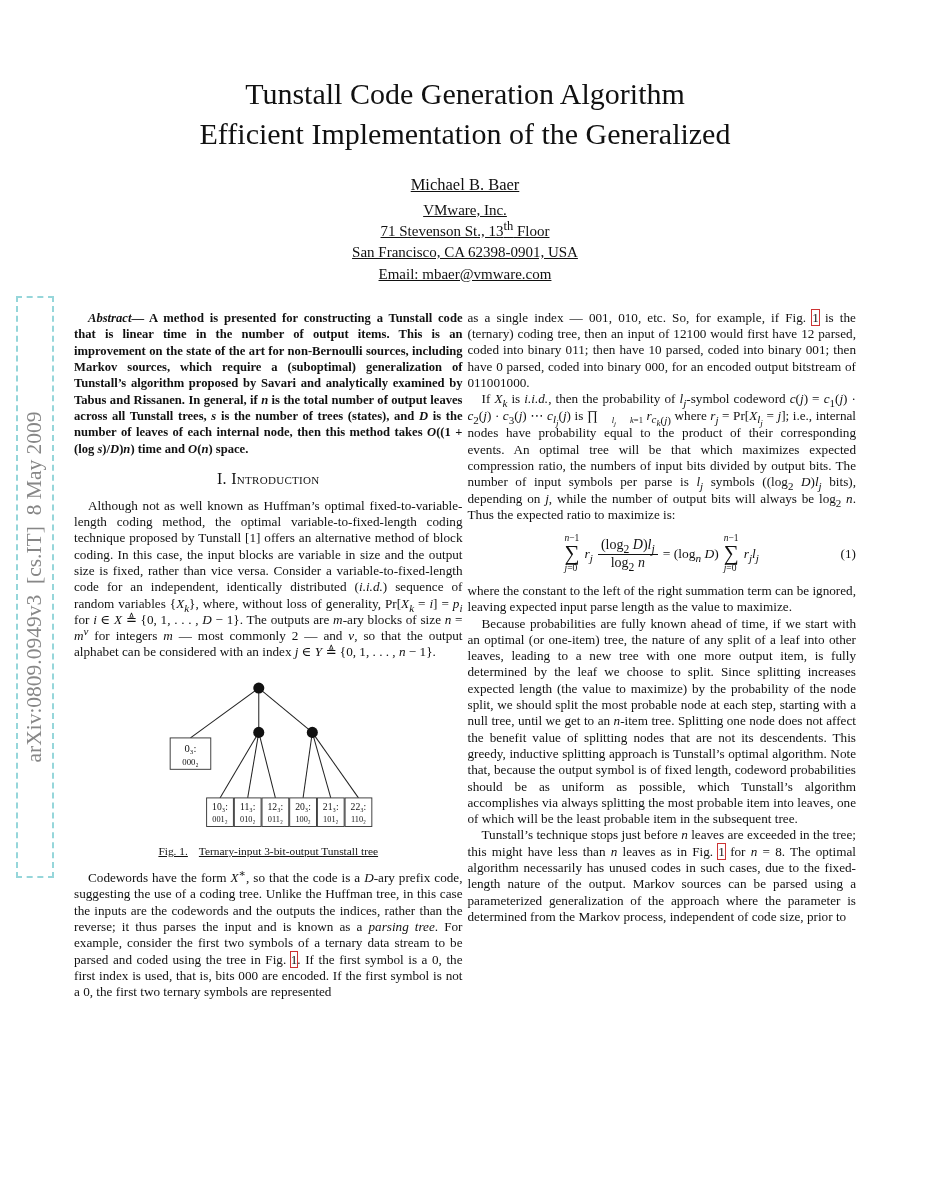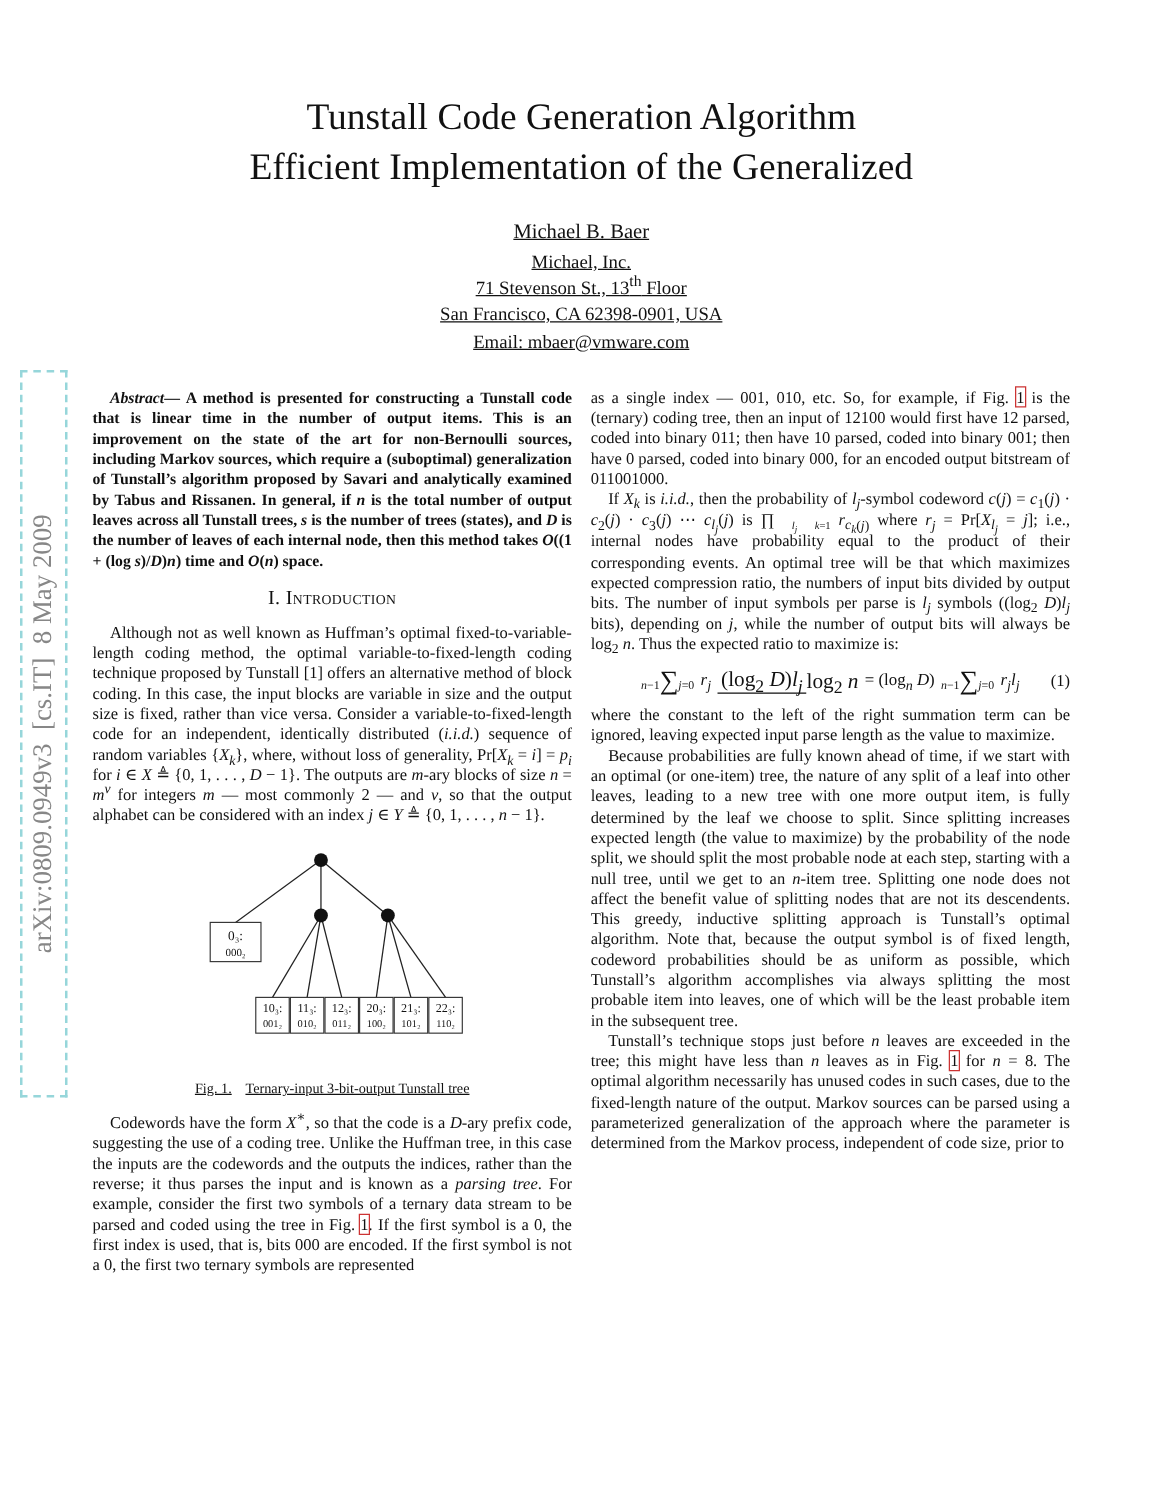--- a/index.html
+++ b/index.html
@@ -3,37 +3,37 @@
 <meta charset="utf-8">
 <style>
   html,body{margin:0;padding:0;background:#ffffff;}
   .page{position:relative;width:927px;height:1200px;background:#fff;color:#111;
         font-family:"Liberation Serif","DejaVu Serif","DejaVu Sans",serif;overflow:hidden;}
   .content{position:absolute;left:74px;top:0;width:782px;}
   .title-block{margin-top:74px;text-align:center;font-size:30px;line-height:1.32;}
   .title-line{display:block;}
   .author-block{margin-top:20px;text-align:center;font-size:15px;line-height:1.42;text-decoration:underline;}
   .author-name{font-size:16.5px;margin-bottom:3px;}
-  .columns{display:flex;gap:15px;margin-top:25px;}
+  .columns{display:flex;gap:5px;margin-top:25px;}
   .col{flex:1;min-width:0;text-align:justify;font-size:13.2px;line-height:1.235;}
   .abstract{font-weight:bold;font-size:12.6px;line-height:1.3;text-indent:14px;margin:0;}
   .section-heading{text-align:center;font-variant:small-caps;font-weight:normal;
         font-size:16px;letter-spacing:.3px;margin:12px 0 9px;}
   p.body-par{margin:0;text-indent:14px;}
   p.noindent{text-indent:0;}
   .ref{outline:1.2px solid #cc3333;}
   .figure-block{margin:16px 0 12px;text-align:center;text-decoration:underline;}
-  .figure-caption{font-size:11.4px;margin-top:28px;text-align:center;}
+  .figure-caption{font-size:11.4px;margin-top:8px;text-align:center;}
   .caption-label{margin-right:11px;}
   svg text{fill:#111;font-family:"Liberation Serif","DejaVu Serif","DejaVu Sans",serif;}
   .equation{display:flex;align-items:center;justify-content:center;gap:5px;
         margin:11px 0 9px;position:relative;font-size:13.5px;text-indent:0;}
-  .sum{display:inline-flex;flex-direction:row;align-items:flex-end;line-height:1.05;font-size:9.5px;}
+  .sum{display:inline-flex;flex-direction:column;align-items:flex-start;line-height:1.05;font-size:9.5px;}
   .sum .sigma{font-size:21px;line-height:.95;}
-  .frac{display:inline-flex;flex-direction:row;align-items:center;font-size:17px;line-height:1.18;}
+  .frac{display:inline-flex;flex-direction:column;align-items:center;font-size:14px;line-height:1.18;}
   .frac .num{padding:0 3px;border-bottom:1px solid #111;}
   .eq-number{position:absolute;right:0;top:50%;transform:translateY(-50%);font-size:13.2px;}
   .limits{display:inline-flex;flex-direction:row;align-items:center;font-size:8.5px;
         line-height:1.05;vertical-align:-0.45em;}
   .arxiv-stamp{position:absolute;left:-256px;top:568px;width:582px;height:38px;
         transform:rotate(-90deg);text-align:center;line-height:33px;font-size:21.5px;
         color:#878787;border:2px dashed #96d6da;white-space:pre;box-sizing:border-box;}
   sub,sup{line-height:0;}
 </style>
 </head>
@@ -45,21 +45,21 @@
 
   <div class="content">
 
     <div class="title-block">
       <span class="title-line">Tunstall Code Generation Algorithm</span>
       <span class="title-line">Efficient Implementation of the Generalized</span>
     </div>
 
     <div class="author-block">
       <div class="author-name">Michael B. Baer</div>
-      <div>Michael, Inc.</div>
+      <div>VMware, Inc.</div>
       <div>71 Stevenson St., 13<sup>th</sup> Floor</div>
       <div>San Francisco, CA 62398-0901, USA</div>
       <div>Email: mbaer@vmware.com</div>
     </div>
 
     <div class="columns">
 
       <div class="col">
         <p class="abstract"><i>Abstract</i>— A method is presented for constructing a Tunstall code that is linear time in the number of output items. This is an improvement on the state of the art for non-Bernoulli sources, including Markov sources, which require a (suboptimal) generalization of Tunstall’s algorithm proposed by Savari and analytically examined by Tabus and Rissanen. In general, if <i>n</i> is the total number of output leaves across all Tunstall trees, <i>s</i> is the number of trees (states), and <i>D</i> is the number of leaves of each internal node, then this method takes <i>O</i>((1 + (log <i>s</i>)/<i>D</i>)<i>n</i>) time and <i>O</i>(<i>n</i>) space.</p>
 

